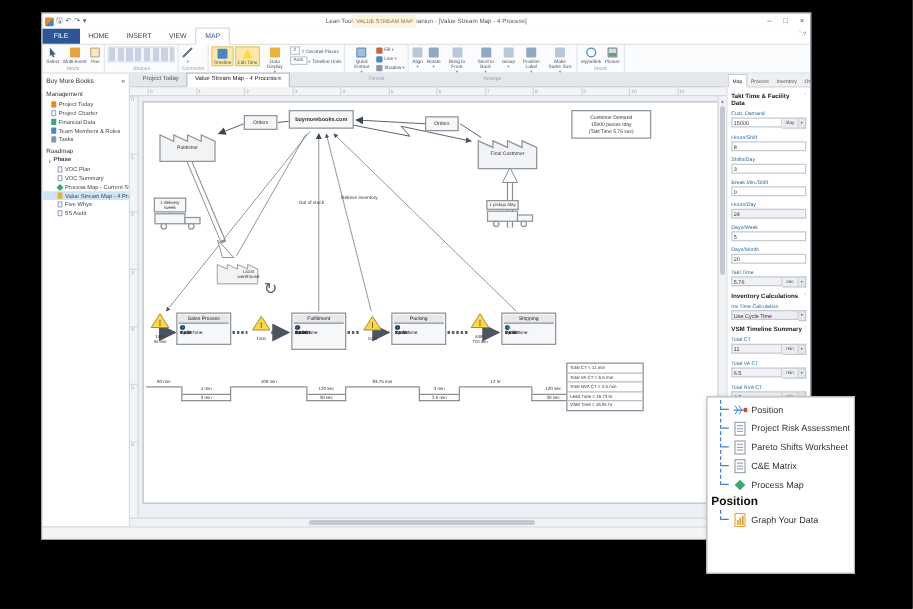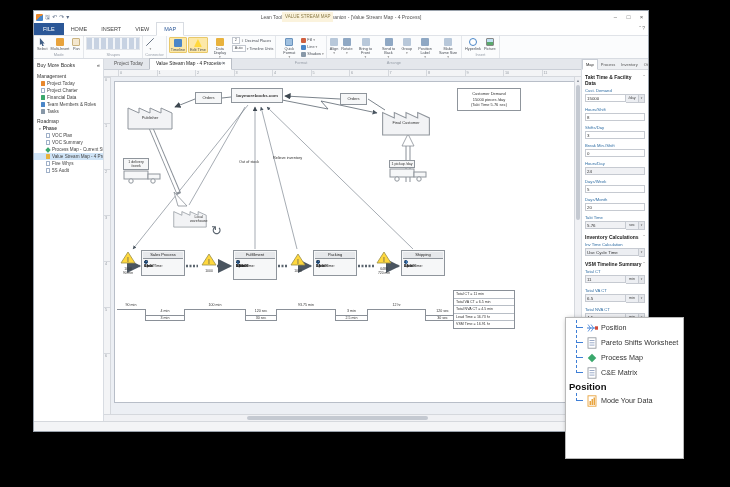--- a/index.html
+++ b/index.html
@@ -789,47 +789,57 @@
           <span>Position</span>
         </div>
       <div class="ov-item">
           <span class="twig"></span>
           <svg width="12" height="12" viewBox="0 0 12 12">
             <rect x="2" y="0.8" width="8" height="10.4" fill="#fff" stroke="#8a9098" stroke-width="0.8"></rect>
             <line x1="3.5" y1="3.5" x2="8.5" y2="3.5" stroke="#9aaac8"></line>
             <line x1="3.5" y1="5.8" x2="8.5" y2="5.8" stroke="#9aaac8"></line>
             <line x1="3.5" y1="8.1" x2="8.5" y2="8.1" stroke="#9aaac8"></line>
           </svg>
-          <span>Pareto Shifts Worksheet</span>
+          <span>Project Risk Assessment</span>
         </div>
       <div class="ov-item">
           <span class="twig"></span>
           <svg width="12" height="12" viewBox="0 0 12 12">
-            <rect x="3" y="3" width="6" height="6" fill="#3aa86c" transform="rotate(45 6 6)"></rect>
+            <rect x="2" y="0.8" width="8" height="10.4" fill="#fff" stroke="#8a9098" stroke-width="0.8"></rect>
+            <line x1="3.5" y1="3.5" x2="8.5" y2="3.5" stroke="#9aaac8"></line>
+            <line x1="3.5" y1="5.8" x2="8.5" y2="5.8" stroke="#9aaac8"></line>
+            <line x1="3.5" y1="8.1" x2="8.5" y2="8.1" stroke="#9aaac8"></line>
           </svg>
-          <span>Process Map</span>
+          <span>Pareto Shifts Worksheet</span>
         </div>
       <div class="ov-item">
           <span class="twig"></span>
           <svg width="12" height="12" viewBox="0 0 12 12">
             <rect x="2" y="0.8" width="8" height="10.4" fill="#fff" stroke="#8a9098" stroke-width="0.8"></rect>
             <line x1="3.5" y1="3.5" x2="8.5" y2="3.5" stroke="#9aaac8"></line>
             <line x1="3.5" y1="5.8" x2="8.5" y2="5.8" stroke="#9aaac8"></line>
             <line x1="3.5" y1="8.1" x2="8.5" y2="8.1" stroke="#9aaac8"></line>
           </svg>
           <span>C&amp;E Matrix</span>
+        </div>
+      <div class="ov-item">
+          <span class="twig"></span>
+          <svg width="12" height="12" viewBox="0 0 12 12">
+            <rect x="3" y="3" width="6" height="6" fill="#3aa86c" transform="rotate(45 6 6)"></rect>
+          </svg>
+          <span>Process Map</span>
         </div>
     </div>
     <div class="ov-title">Position</div>
     <div class="ov-items">
       <div class="ov-item">
           <span class="twig"></span>
           <svg width="12" height="12" viewBox="0 0 12 12">
             <rect x="2" y="0.8" width="8" height="10.4" fill="#fff" stroke="#e8a33d" stroke-width="0.9"></rect>
             <rect x="3.5" y="6" width="1.5" height="4" fill="#e8a33d"></rect>
             <rect x="5.5" y="4" width="1.5" height="6" fill="#e8a33d"></rect>
             <rect x="7.5" y="2.5" width="1.5" height="7.5" fill="#e8a33d"></rect>
           </svg>
-          <span>Mode Your Data</span>
+          <span>Graph Your Data</span>
         </div>
     </div>
   </div>
 </div>
 
 </body></html>

